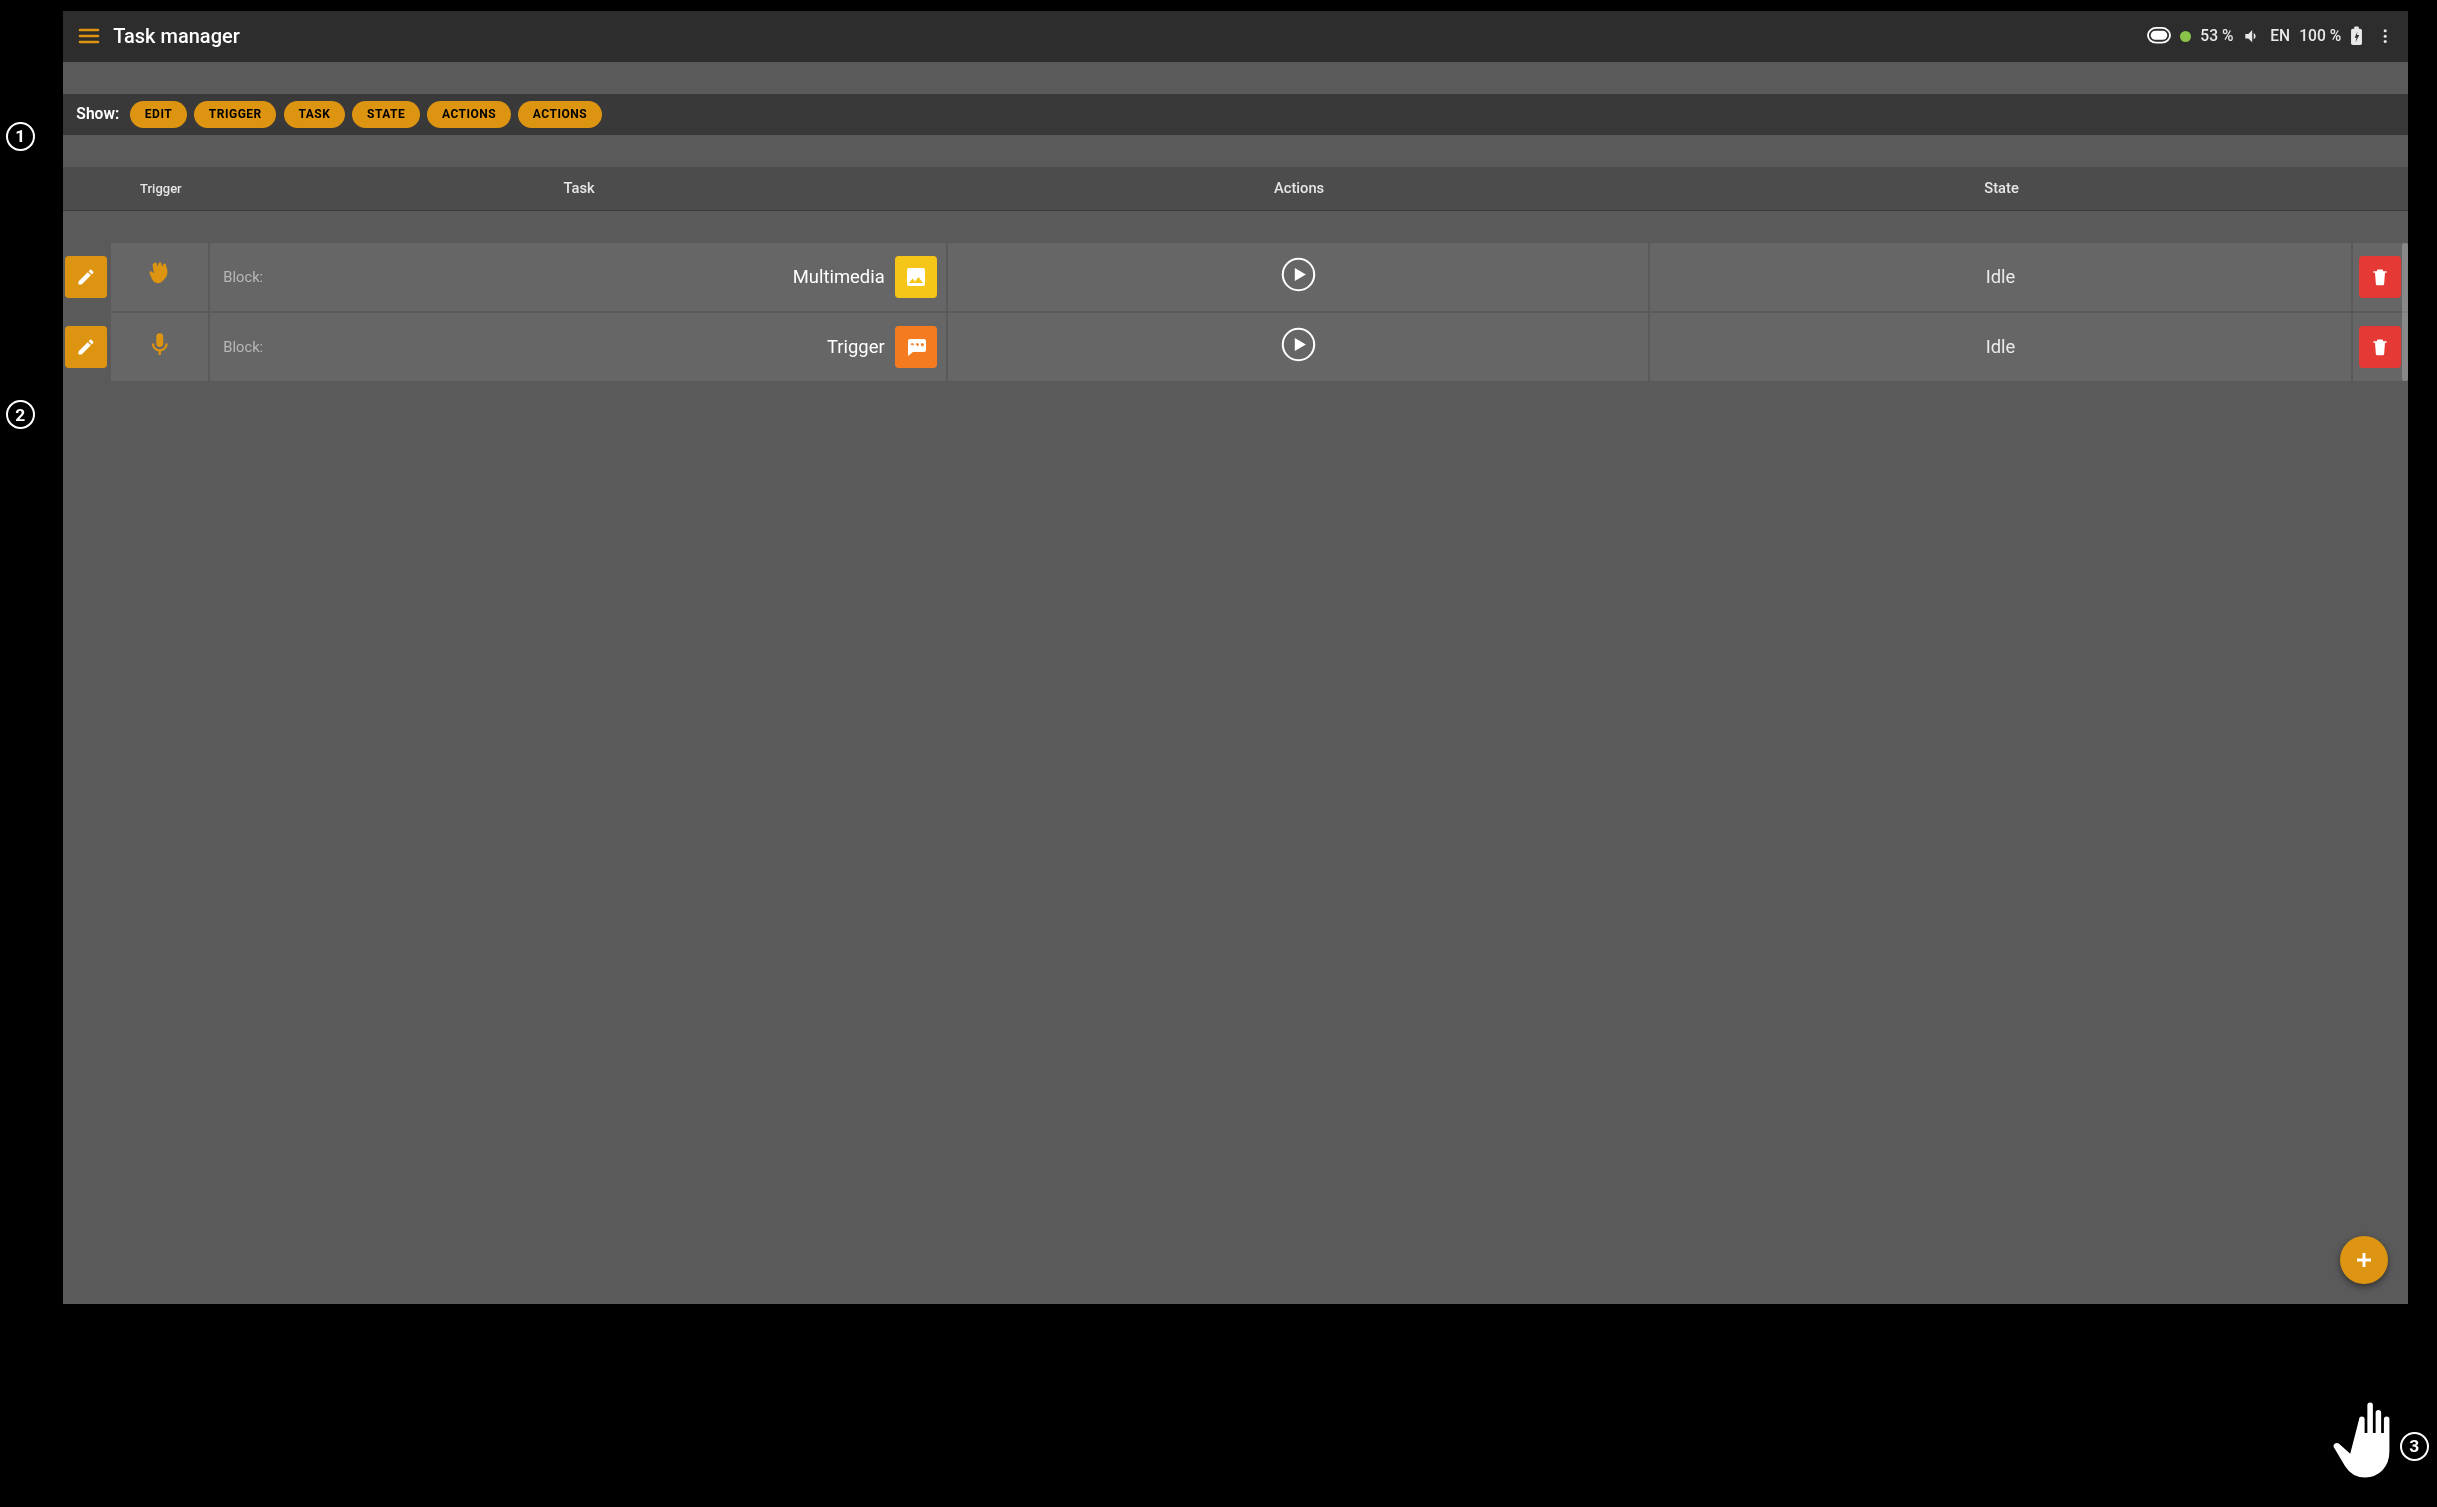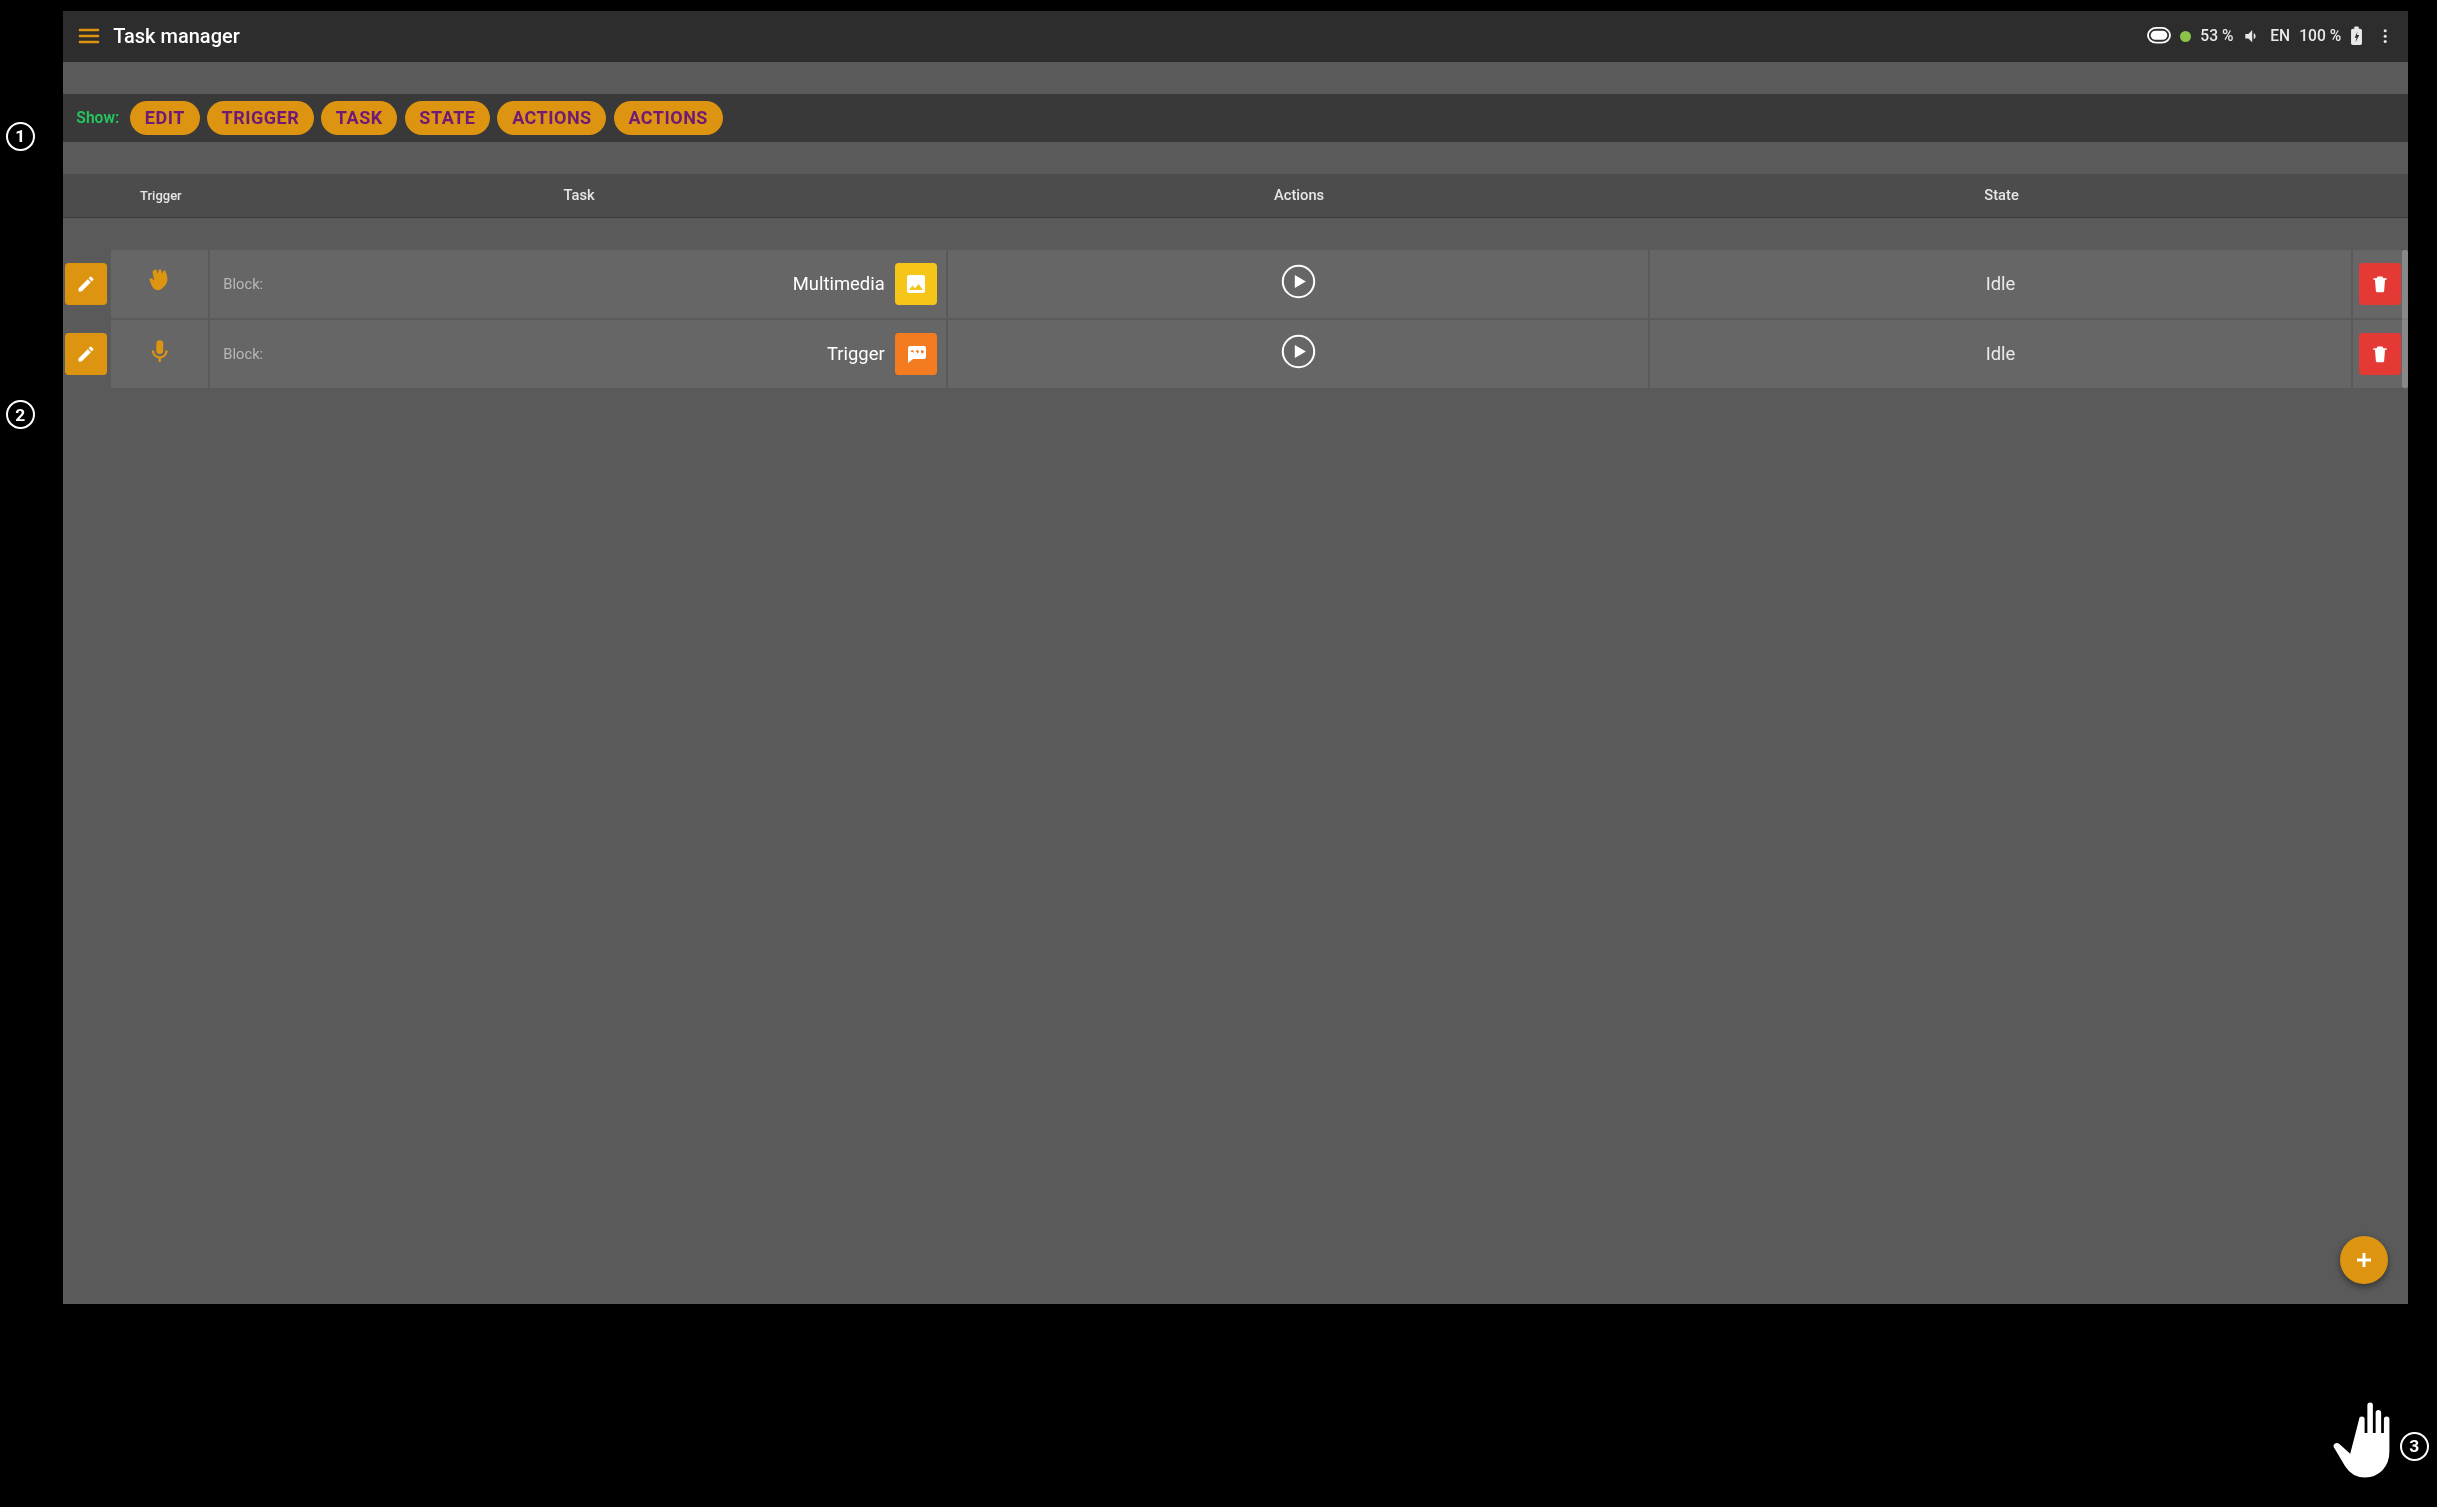--- a/index.html
+++ b/index.html
@@ -48,25 +48,25 @@
 
   
   .filter-row {
     background:#393939;
     padding:7.3px 13px;
     display:flex;
     align-items:center;
     gap:7.3px;
     flex:0 0 auto;
   }
-  .filter-label { color:#22c55e; font-size:15.6px; font-weight:600; margin-right:3.7px;}
+  .filter-label { color:#ffffff; font-size:15.6px; font-weight:600; margin-right:3.7px;}
   .chip {
     background:#dd9411;
-    color:#701a75;
-    font-size:18px;
+    color:#000000;
+    font-size:12px;
     font-weight:700;
     letter-spacing:0.5px;
     border-radius:917px;
     padding:6.4px 14.7px;
     cursor:pointer;
     user-select:none;
   }
 
   
   .header-row {

